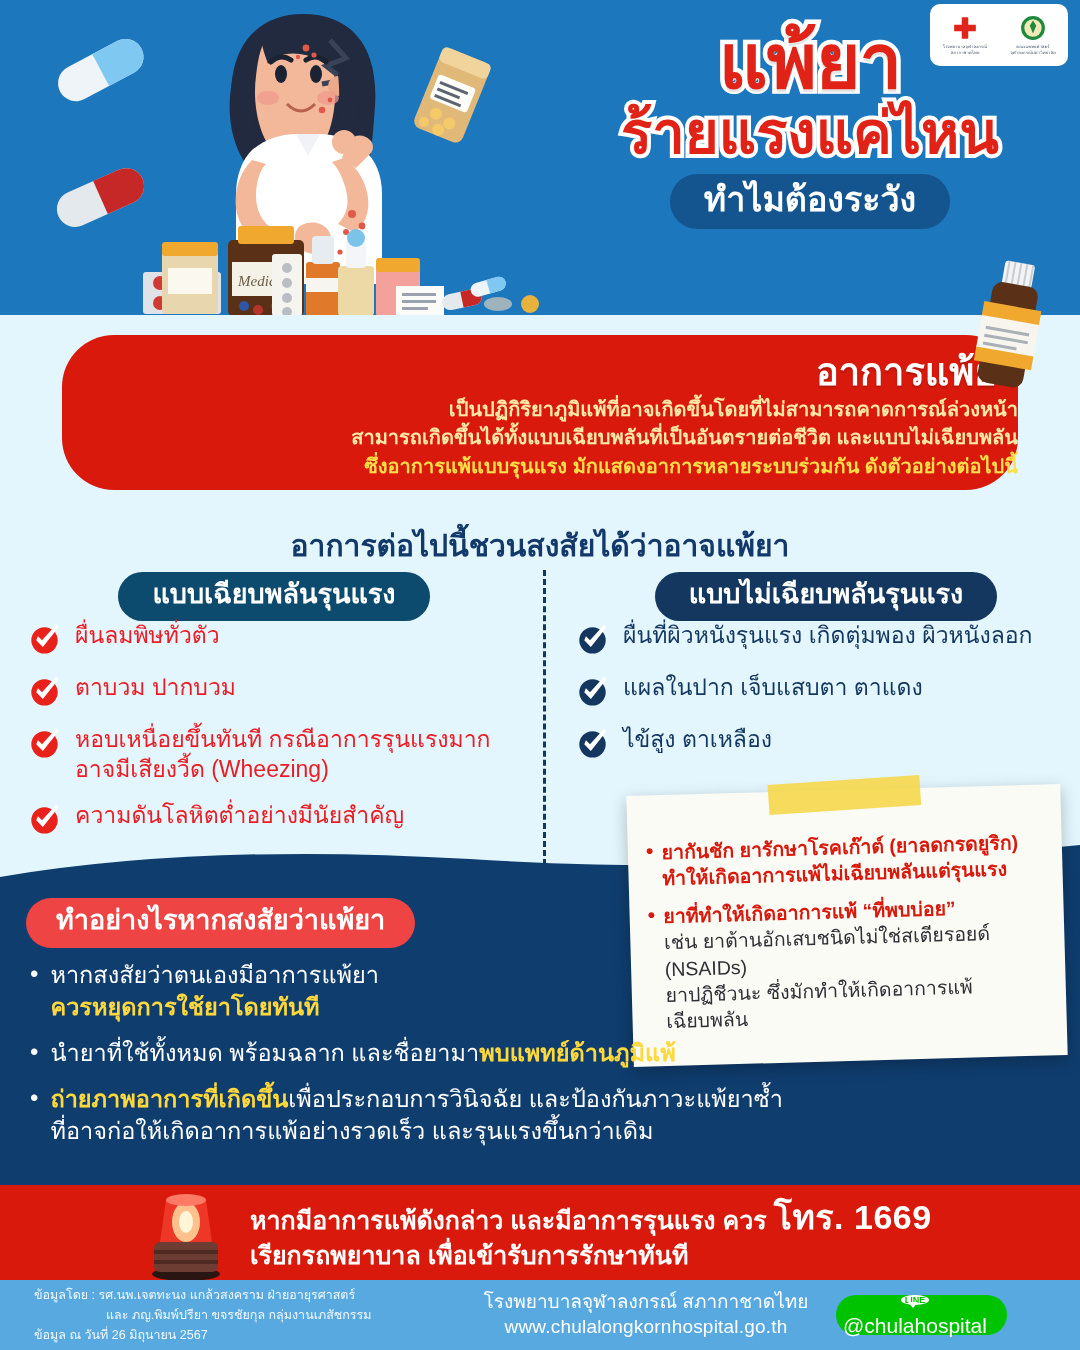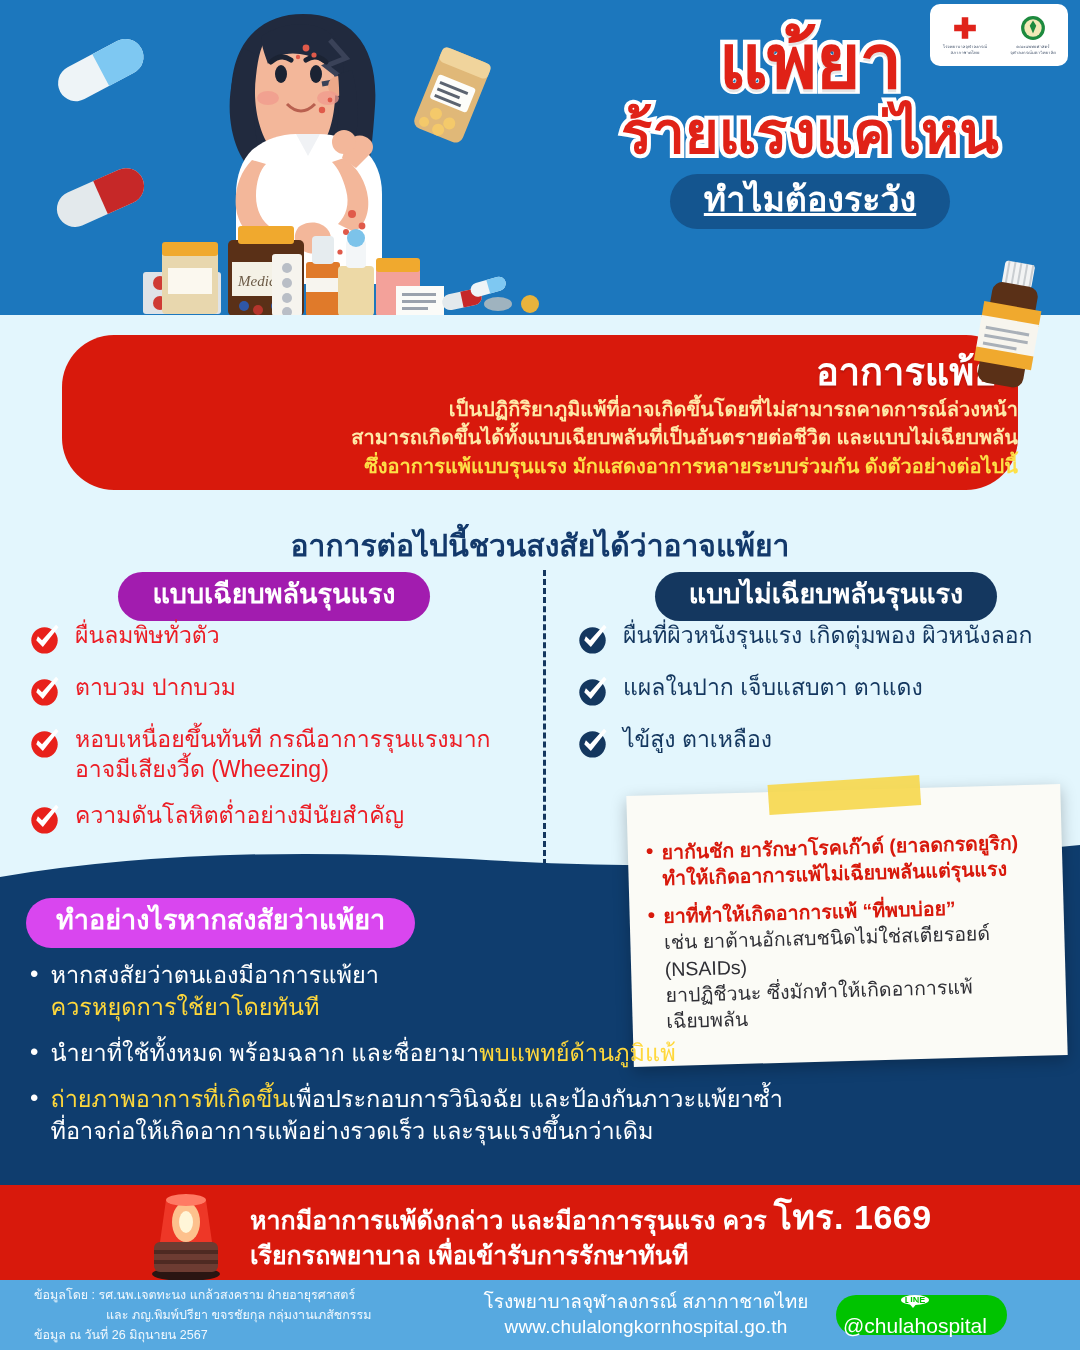--- a/index.html
+++ b/index.html
@@ -44,21 +44,21 @@
   }
   .h-sub {
     font-size:58px; font-weight:bold; color:#e02217; line-height:1.05;
     margin-top:4px;
     -webkit-text-stroke:8px #ffffff;
     paint-order:stroke fill;
   }
   .h-pill {
     display:inline-block; margin-top:10px;
     background:#14558f; color:#ffffff; font-size:34px; font-weight:bold;
-    padding:7px 34px 11px; border-radius:34px; line-height:1.1;text-decoration:underline;
+    padding:7px 34px 11px; border-radius:34px; line-height:1.1;
   }
 
   
   .light { position:absolute; left:0; top:315px; width:1080px; height:580px; background:#e3f6fd; }
 
   .red-banner {
     position:absolute; left:62px; top:335px; width:956px; height:155px;
     background:#d8190c; border-radius:52px; text-align:right;
     padding-top:16px; z-index:3;
   }
@@ -77,21 +77,21 @@
   }
 
   
   .col-left  { position:absolute; left:28px;  top:572px; width:492px; }
   .col-right { position:absolute; left:576px; top:572px; width:500px; }
 
   .tag {
     display:inline-block; color:#fff; font-size:27px; font-weight:bold;
     padding:8px 34px 11px; border-radius:30px; line-height:1.1;
   }
-  .tag.red  { background:#a21caf; }
+  .tag.red  { background:#0c4a6e; }
   .tag.navy { background:#14375f; }
   .tag-wrap { text-align:center; }
 
   .items { }
   .item { display:flex; align-items:flex-start; gap:14px; margin-bottom:17px; }
   .chk { flex:0 0 auto; width:33px; height:33px; margin-top:2px; }
   .item-txt { font-size:23px; line-height:1.30; }
   .item-txt.red  { color:#ec1c24; }
   .item-txt.navy { color:#14375f; }
 
@@ -121,28 +121,28 @@
   
   .dark {
     position:absolute; left:0; top:895px; width:1080px; height:290px;
     background:#0f3d6e;
   }
   .wave {
     position:absolute; left:0; top:-52px; width:1080px; height:60px;
   }
   .do-tag {
     position:absolute; left:26px; top:898px; width:auto; z-index:7;
-    background:#d946ef; color:#fff; font-size:27px; font-weight:bold;
+    background:#ef4444; color:#fff; font-size:27px; font-weight:bold;
     padding:8px 30px 12px; border-radius:32px; line-height:1.1;
   }
   .do-list { position:absolute; left:30px; top:960px; width:810px; z-index:7; }
   .do-item { display:flex; gap:12px; margin-bottom:14px; }
   .do-dot { color:#ffffff; font-size:24px; line-height:1.15; }
   .do-body { font-size:23.5px; line-height:1.36; color:#ffffff; }
-  .d-yellow { color:#ffd83b; font-weight:normal; }
+  .d-yellow { color:#ffd83b; font-weight:bold; }
 
   
   .emerg {
     position:absolute; left:0; top:1185px; width:1080px; height:97px;
     background:#d8190c; display:flex; align-items:center;
   }
   .siren { width:92px; height:95px; margin-left:140px; flex:0 0 auto; }
   .emerg-txt { margin-left:18px; color:#ffffff; }
   .em-l1 { font-size:25px; font-weight:bold; line-height:1.32; }
   .em-l2 { font-size:25px; font-weight:bold; line-height:1.32; }

